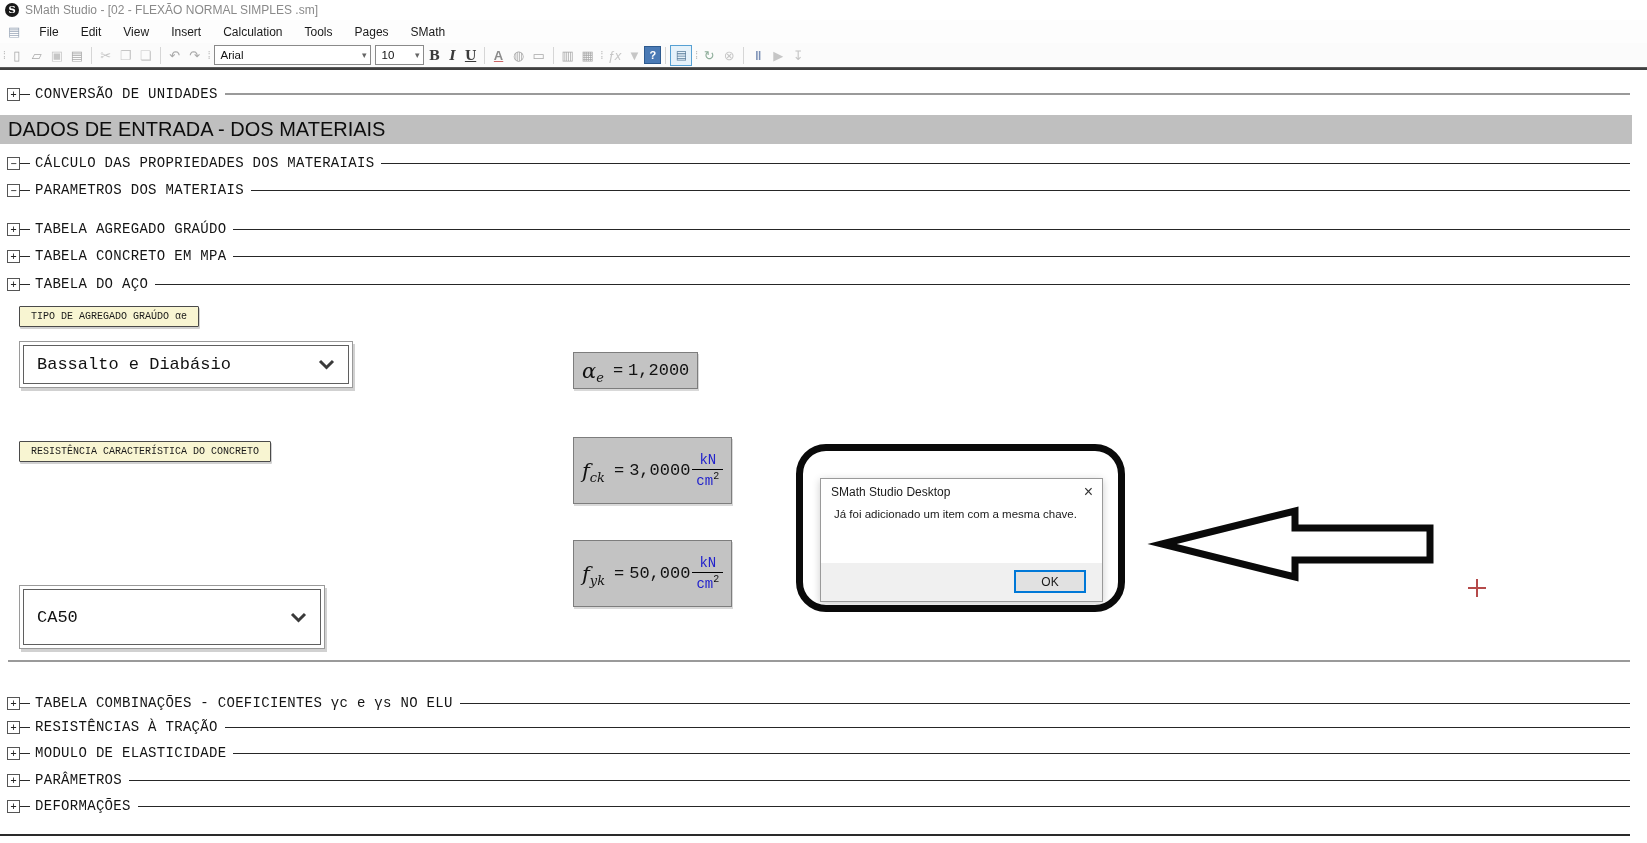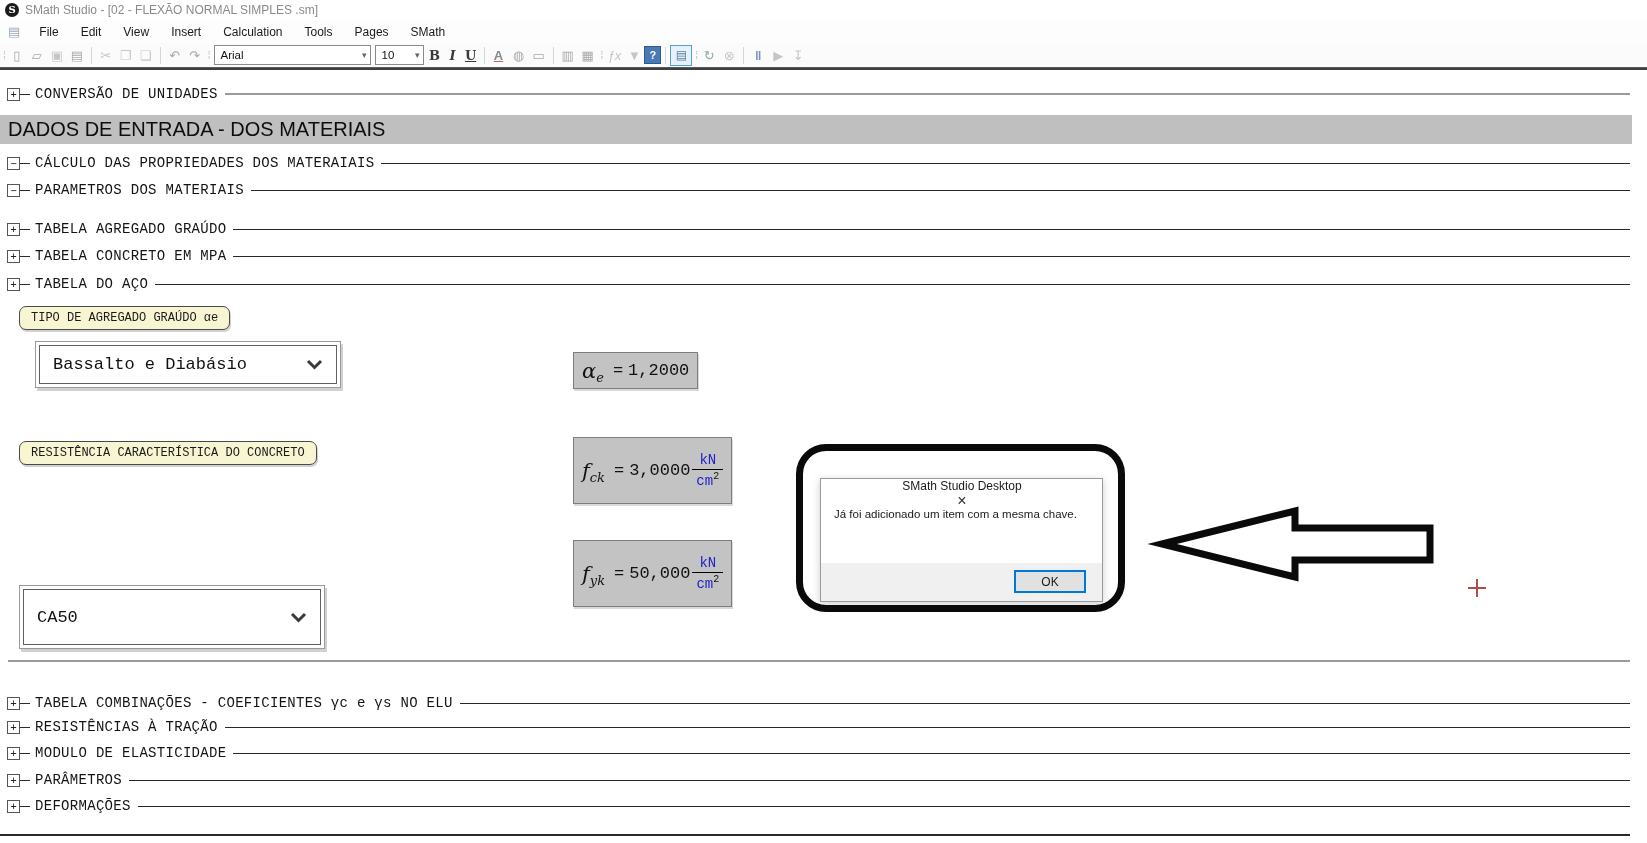--- a/index.html
+++ b/index.html
@@ -47,23 +47,23 @@
   .dash{width:10px;height:0;border-top:1px solid #2a2a2a;flex:0 0 auto;}
   .slabel{font-family:"Liberation Mono","DejaVu Sans Mono",monospace;font-size:14px;color:#141414;
           letter-spacing:.3px;white-space:nowrap;padding:0 7px 0 5px;}
   .sline{flex:1;height:0;border-top:1px solid #262626;}
   .sline.gray{border-top:2px solid #9a9a9a;}
 
   .banner{position:absolute;left:0;top:115px;width:1632px;height:29px;background:#bfbfbf;
           color:#0d0d0d;font-size:20px;line-height:29px;padding-left:8px;box-sizing:border-box;
           white-space:nowrap;}
 
-  .ylabel{position:absolute;background:#f8f5d2;border:1px solid #4a4a4a;border-radius:7px;
+  .ylabel{position:absolute;background:#f8f5d2;border:1px solid #4a4a4a;border-radius:1px;
           padding:4px 11px;font-family:"Liberation Mono","DejaVu Sans Mono",monospace;
-          font-size:12px;color:#1a1a1a;white-space:nowrap;box-shadow:1px 2px 0 rgba(0,0,0,.18);}
+          font-size:10px;color:#1a1a1a;white-space:nowrap;box-shadow:1px 2px 0 rgba(0,0,0,.18);}
 
   .dropdown{position:absolute;border:1px solid #9a9a9a;background:#fff;padding:3px;
             box-shadow:2px 3px 0 rgba(0,0,0,.18);box-sizing:border-box;cursor:pointer;}
   .dropdown .inner{border:1px solid #5f5f5f;height:100%;display:flex;align-items:center;
             justify-content:space-between;padding:0 13px;box-sizing:border-box;}
   .ddval{font-family:"Liberation Mono","DejaVu Sans Mono",monospace;font-size:17px;color:#111;
          white-space:nowrap;}
 
   .mathbox{position:absolute;background:#c3c3c3;border:1px solid #7d7d7d;display:flex;
            align-items:center;padding:0 8px;box-sizing:border-box;box-shadow:1px 2px 0 rgba(0,0,0,.15);}
@@ -77,21 +77,21 @@
   .mnum{color:#2222cc;border-bottom:1.5px solid #000;padding:0 7px 1px 7px;}
   .mden{color:#2222cc;padding-top:1px;}
   .mexp{color:#111;font-size:10px;}
 
   
   .annot{position:absolute;left:796px;top:444px;width:329px;height:168px;border:7px solid #0a0a0a;
          border-radius:30px;box-sizing:border-box;}
   .dialog{position:absolute;left:820px;top:478px;width:283px;height:124px;background:#fff;
           border:1px solid #9a9a9a;box-shadow:0 2px 8px rgba(0,0,0,.2);box-sizing:border-box;}
   .dtitlebar{height:26px;display:flex;align-items:center;justify-content:space-between;
-             padding:0 9px 0 10px;flex-direction:column;}
+             padding:0 9px 0 10px;}
   .dtitle{font-size:12px;color:#1a1a1a;}
   .dclose{font-size:16px;color:#333;line-height:16px;cursor:pointer;}
   .dmsg{position:absolute;left:13px;top:29px;font-size:11.5px;color:#1a1a1a;white-space:nowrap;}
   .dfooter{position:absolute;left:0;bottom:0;width:100%;height:38px;background:#f0f0f0;}
   .okbtn{position:absolute;right:16px;bottom:8px;width:72px;height:23px;background:#e1e1e1;
          border:2px solid #0078d7;font-size:12px;color:#1a1a1a;display:flex;align-items:center;
          justify-content:center;box-sizing:border-box;cursor:pointer;}
 
   .arrowsvg{position:absolute;left:1095px;top:485px;}
   .redplus{position:absolute;left:1468px;top:579px;width:18px;height:18px;}
@@ -206,21 +206,21 @@
     <span class="sline"></span>
   </div>
   <div class="secrow" style="top:276px">
     <span class="cbox">+</span>
     <span class="dash"></span>
     <span class="slabel">TABELA DO AÇO</span>
     <span class="sline"></span>
   </div>
 
   <div class="ylabel" style="left:19px;top:306px">TIPO DE AGREGADO GRAÚDO αe</div>
-  <div class="dropdown" style="left:35px;top:341px;width:306px;height:47px">
+  <div class="dropdown" style="left:19px;top:341px;width:334px;height:47px">
     <div class="inner">
       <span class="ddval">Bassalto e Diabásio</span>
       <svg width="17" height="11" viewBox="0 0 17 11">
         <polyline points="2,2 8.5,8.5 15,2" fill="none" stroke="#3a3a3a" stroke-width="3"></polyline>
       </svg>
     </div>
   </div>
 
   <div class="ylabel" style="left:19px;top:441px">RESISTÊNCIA CARACTERÍSTICA DO CONCRETO</div>
 

